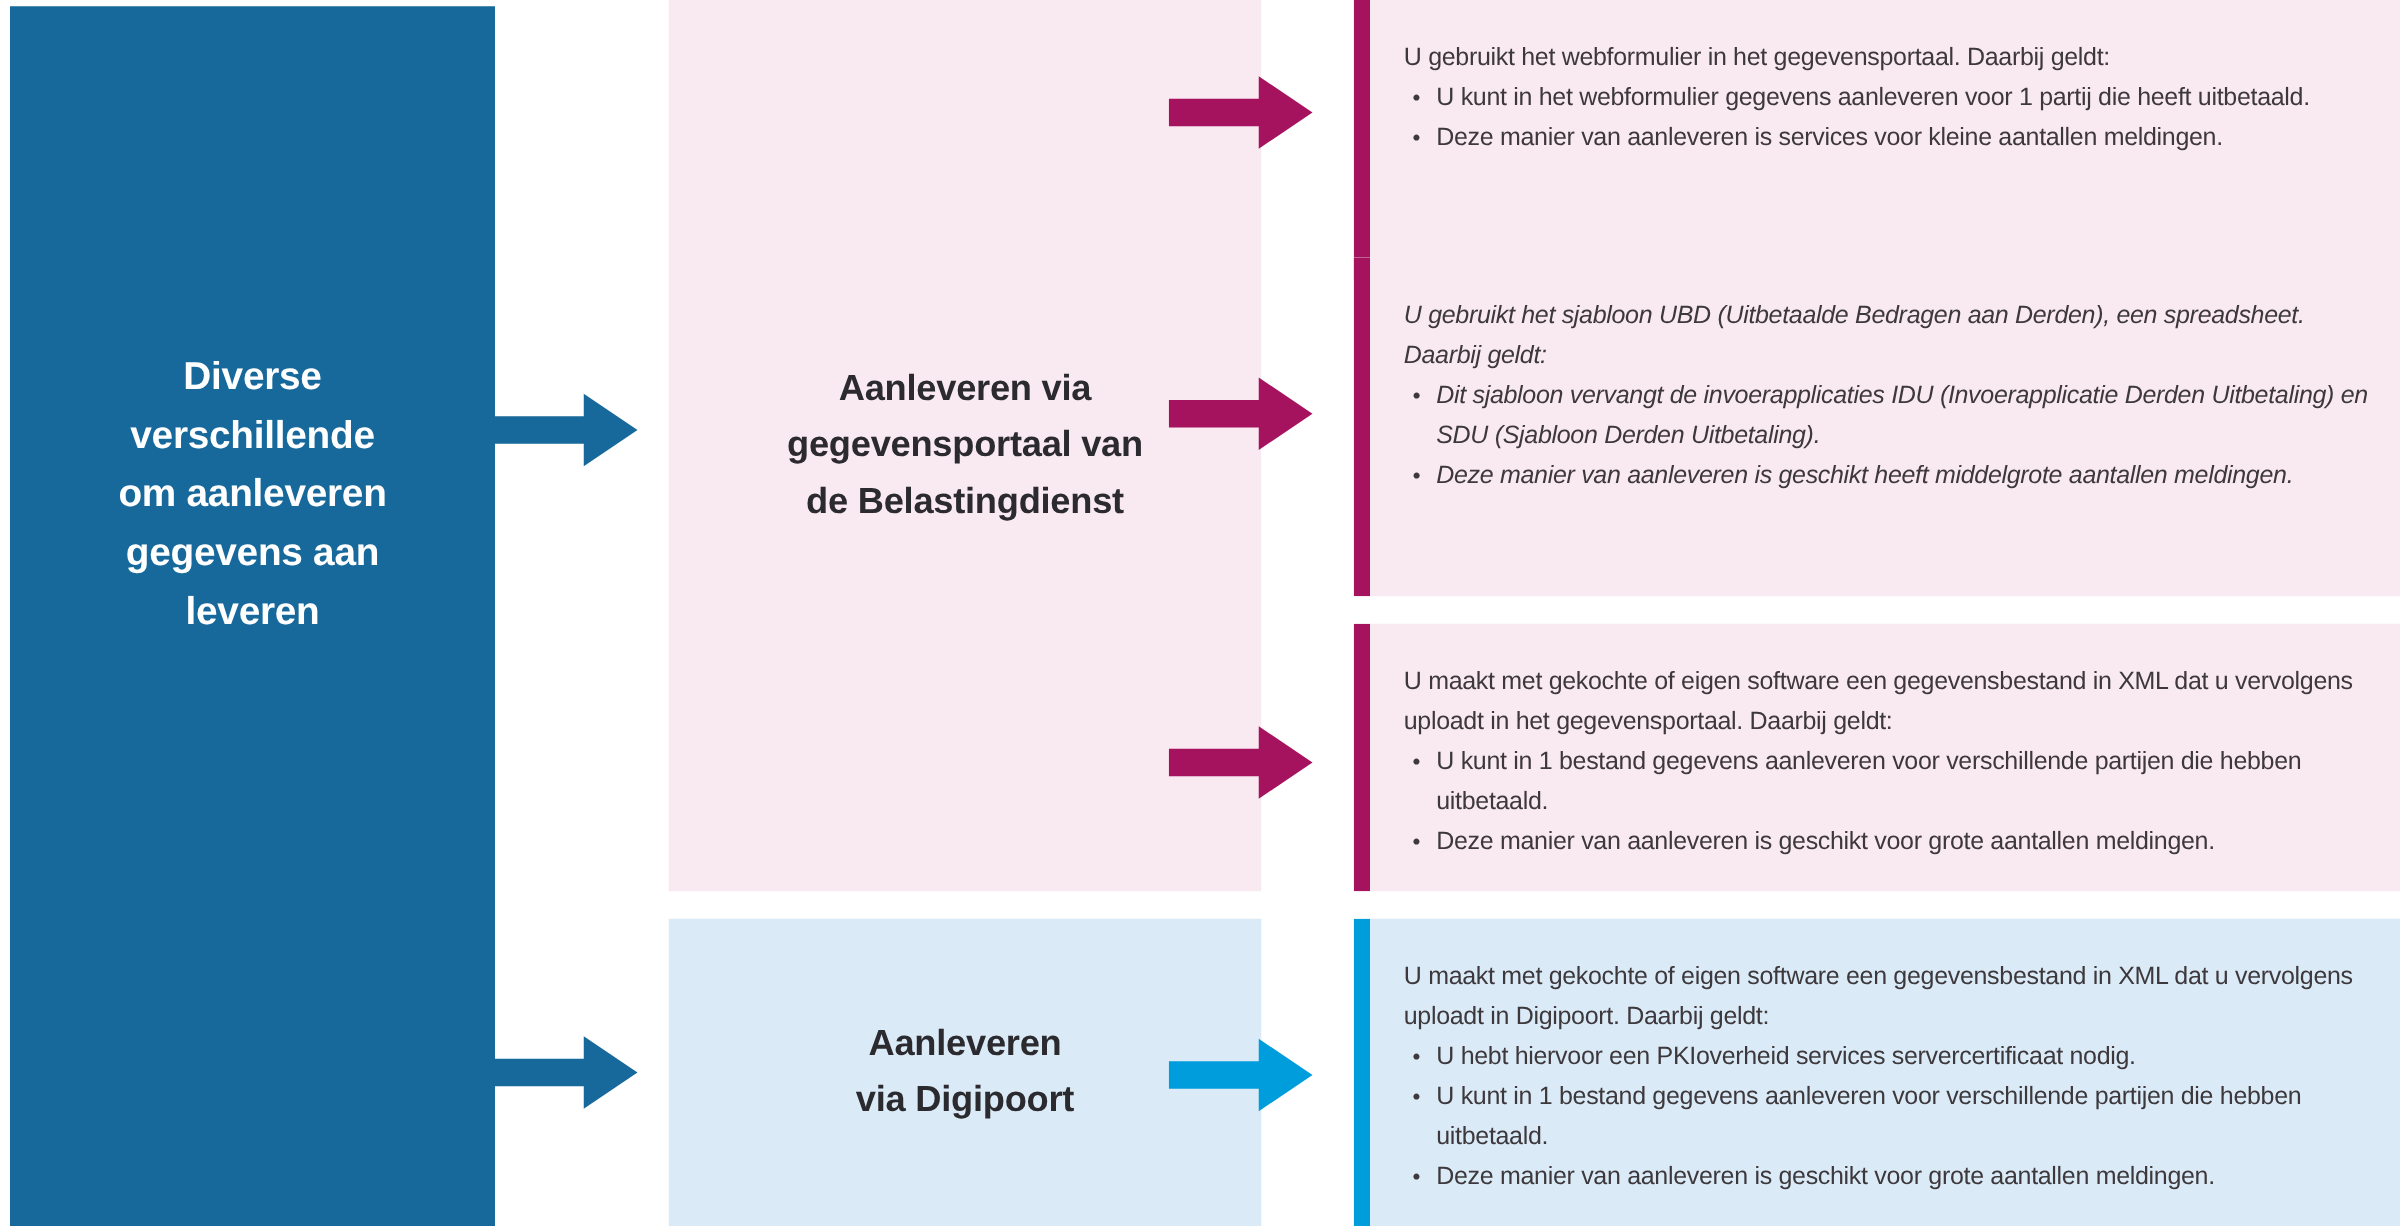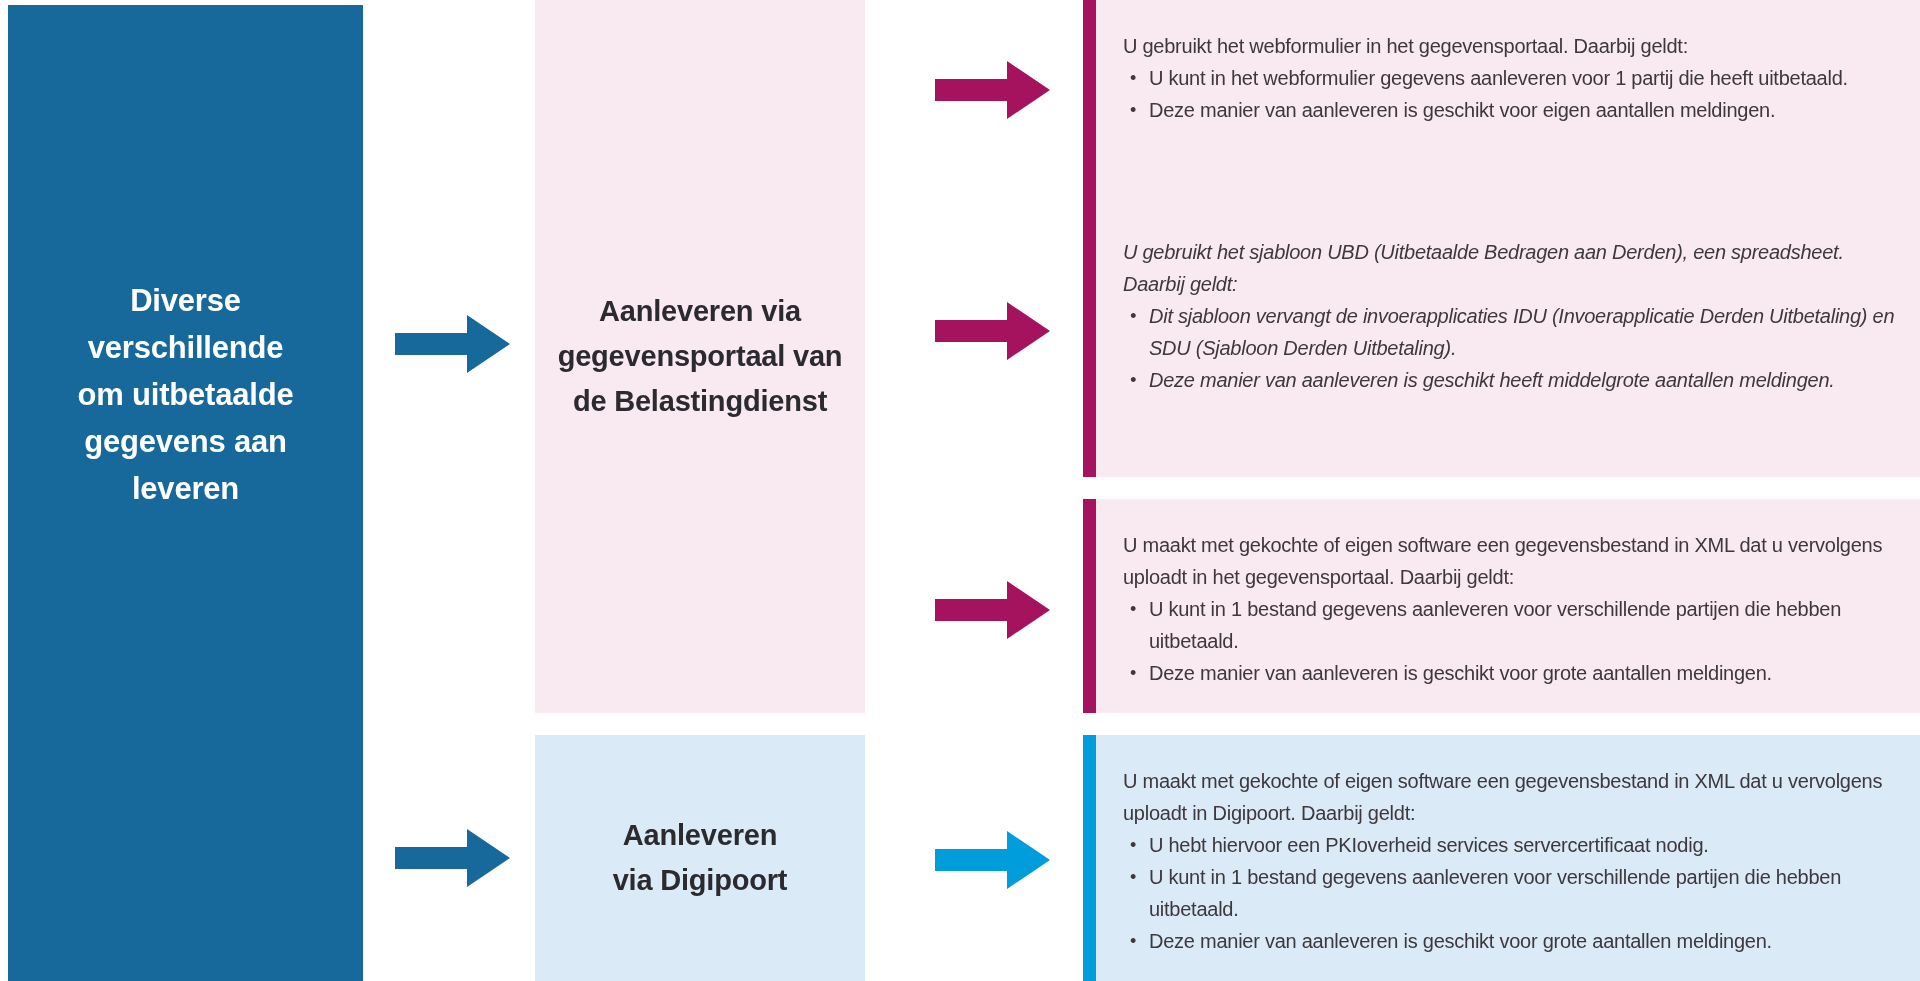--- a/index.html
+++ b/index.html
@@ -2,31 +2,31 @@
 <html style="--dark-blue: #17699b; --magenta: #a5135f; --cyan: #009ddc; --pink-bg: #f9e9f0; --light-blue-bg: #daeaf6; --title-text: #2b2a2e; --body-text: #3d383c;"><head>
 <meta charset="utf-8">
 <style>
   html,body{margin:0;padding:0;background:#ffffff;}
   .canvas{
     position:relative;width:1920px;height:981px;background:#ffffff;
     font-family:"Liberation Sans",sans-serif;overflow:hidden;
   }
   
   .root-box{
-    position:absolute;left:8px;top:5px;width:355px;height:976px;
+    position:absolute;left:8px;top:5px;width:388px;height:976px;
     background:var(--dark-blue);
   }
   .root-label{
     position:absolute;left:0;right:0;top:272px;
     text-align:center;color:#ffffff;font-weight:bold;
     font-size:31px;line-height:47px;letter-spacing:-0.2px;
   }
   
   .branch{
-    position:absolute;left:535px;width:330px;
+    position:absolute;left:535px;width:474px;
     display:flex;align-items:center;justify-content:center;
     text-align:center;font-weight:bold;font-size:29px;line-height:45px;
     color:var(--title-text);letter-spacing:-0.2px;
   }
   .branch.pink{top:0;height:713px;background:var(--pink-bg);}
   .branch.blue{top:735px;height:246px;background:var(--light-blue-bg);}
   
   .detail{
     position:absolute;left:1083px;width:837px;box-sizing:border-box;
     padding:30px 18px 0 40px;
@@ -64,21 +64,21 @@
 </style>
 </head>
 <body>
 
 <div class="canvas">
 
   <div class="root-box">
     <div class="root-label">
         <div>Diverse</div>
         <div>verschillende</div>
-        <div>om uitbetaalde</div>
+        <div>om aanleveren</div>
         <div>gegevens aan</div>
         <div>leveren</div>
       </div>
   </div>
 
   <div class="arrow blue a-root-1">
     <svg viewBox="0 0 116 60" preserveAspectRatio="none">
         <polygon fill="currentColor" points="0,19 72,19 72,1 115,30 72,59 72,41 0,41"></polygon>
       </svg>
   </div>
@@ -121,21 +121,21 @@
   <div class="arrow cyan a-c1">
     <svg viewBox="0 0 116 60" preserveAspectRatio="none">
         <polygon fill="currentColor" points="0,19 72,19 72,1 115,30 72,59 72,41 0,41"></polygon>
       </svg>
   </div>
 
   <div class="detail pink d0">
     <p class="intro">U gebruikt het webformulier in het gegevensportaal. Daarbij geldt:</p>
     <ul class="bullets">
         <li>U kunt in het webformulier gegevens aanleveren voor 1 partij die heeft uitbetaald.</li>
-        <li>Deze manier van aanleveren is geschikt voor eigen aantallen meldingen.</li>
+        <li>Deze manier van aanleveren is services voor kleine aantallen meldingen.</li>
       </ul>
   </div>
   <div class="detail pink d1">
     <p class="intro">U gebruikt het sjabloon UBD (Uitbetaalde Bedragen aan Derden), een spreadsheet. Daarbij geldt:</p>
     <ul class="bullets">
         <li>Dit sjabloon vervangt de invoerapplicaties IDU (Invoerapplicatie Derden Uitbetaling) en SDU (Sjabloon Derden Uitbetaling).</li>
         <li>Deze manier van aanleveren is geschikt heeft middelgrote aantallen meldingen.</li>
       </ul>
   </div>
   <div class="detail pink d2">

